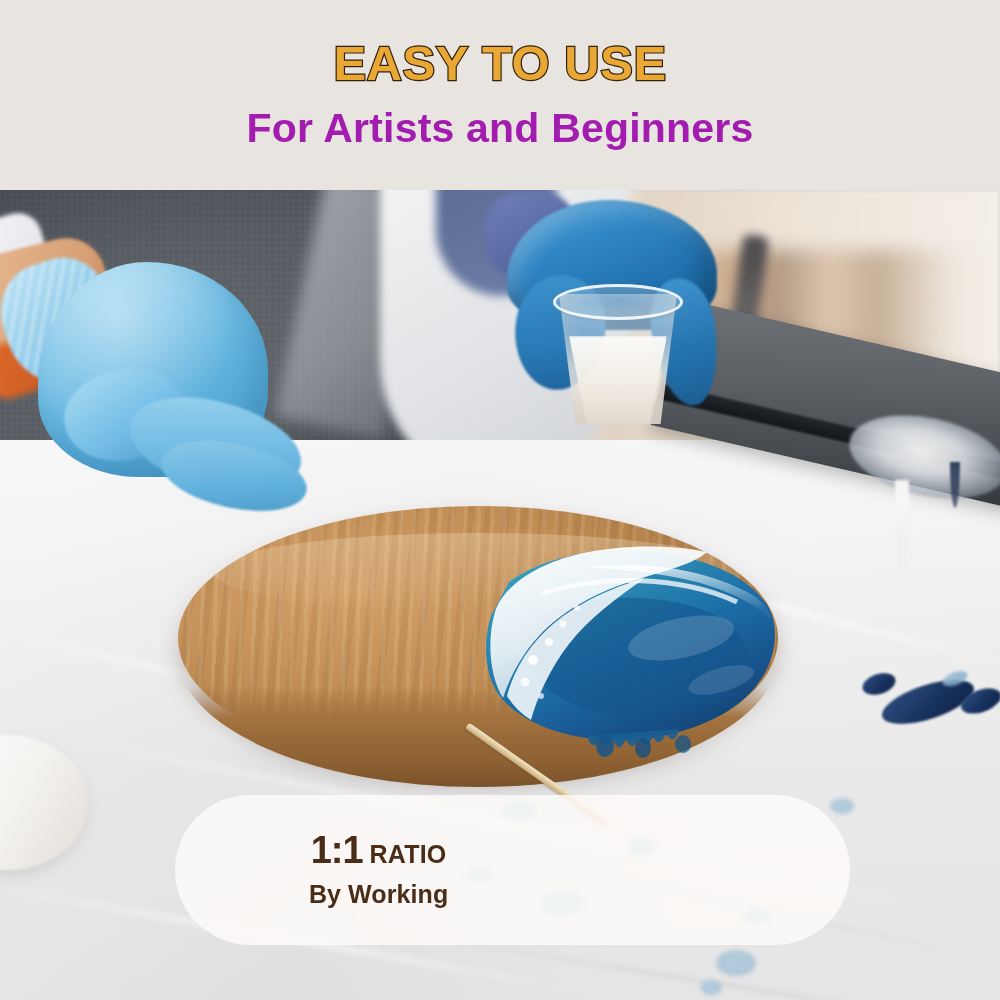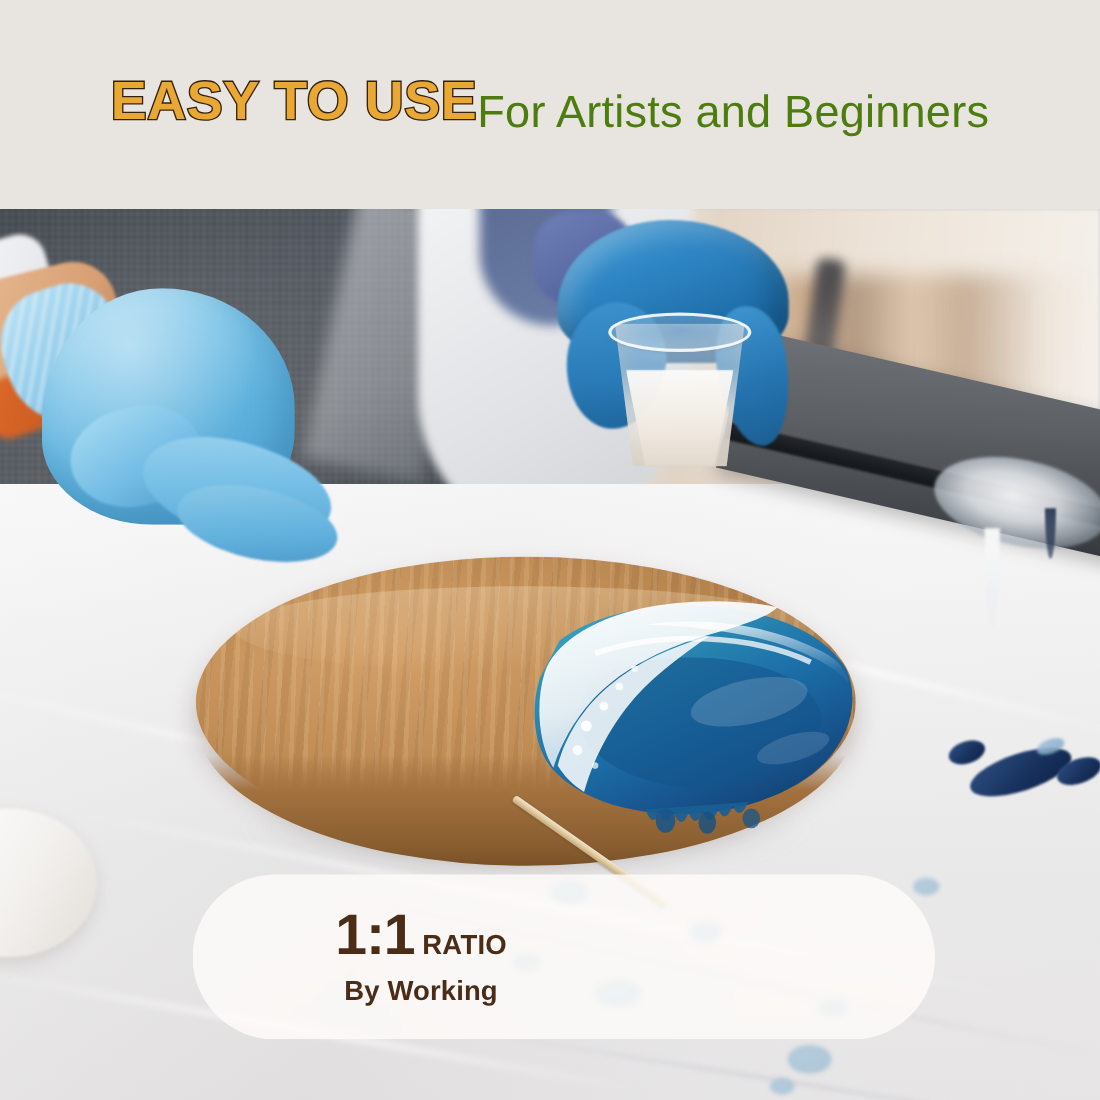--- a/index.html
+++ b/index.html
@@ -7,36 +7,36 @@
   body {
     font-family:"Liberation Sans", sans-serif;
     background:#E8E4DF;
   }
   #stage { position:relative; width:1000px; height:1000px; overflow:hidden; }
 
   
   .header {
     position:absolute; left:0; top:0; width:1000px; height:190px;
     background:#E8E4DF;
-    display:flex; 
+    display:flex; flex-direction:column;
     align-items:center; justify-content:center;
     z-index:40;
   }
   .headline {
     font-size:49px; font-weight:bold; letter-spacing:0.5px;
     color:#E9A733;
     -webkit-text-stroke:2.4px #33200F;
     paint-order:stroke fill;
     text-transform:uppercase;
     line-height:1;
     margin-bottom:5px;
   }
   .subhead {
-    font-size:41px; font-weight:normal;
-    color:#4d7c0f;
+    font-size:41px; font-weight:bold;
+    color:#a21caf;
     letter-spacing:0.2px;
     line-height:1.1;
     margin-top:13px;
   }
 
   
   .photo {
     position:absolute; left:0; top:190px; width:1000px; height:810px;
     overflow:hidden;
     background:#cfcfd2;
@@ -321,21 +321,21 @@
     z-index:30;
     backdrop-filter:blur(2px);
   }
   .stat { text-align:center; padding:0 6px; }
   .stat-top {
     display:flex; align-items:baseline; justify-content:center;
     gap:7px; line-height:1;
     margin-bottom:11px;
   }
   .stat-value {
-    font-size:52px; font-weight:bold; color:#4A2C17; letter-spacing:-1px;
+    font-size:38px; font-weight:bold; color:#4A2C17; letter-spacing:-1px;
   }
   .stat-unit {
     font-size:25px; font-weight:bold; color:#4A2C17;
     text-transform:uppercase; letter-spacing:0.2px;
   }
   .stat-label {
     font-size:25px; font-weight:bold; color:#4A2C17; letter-spacing:0.1px;
   }
 </style>
 </head>

